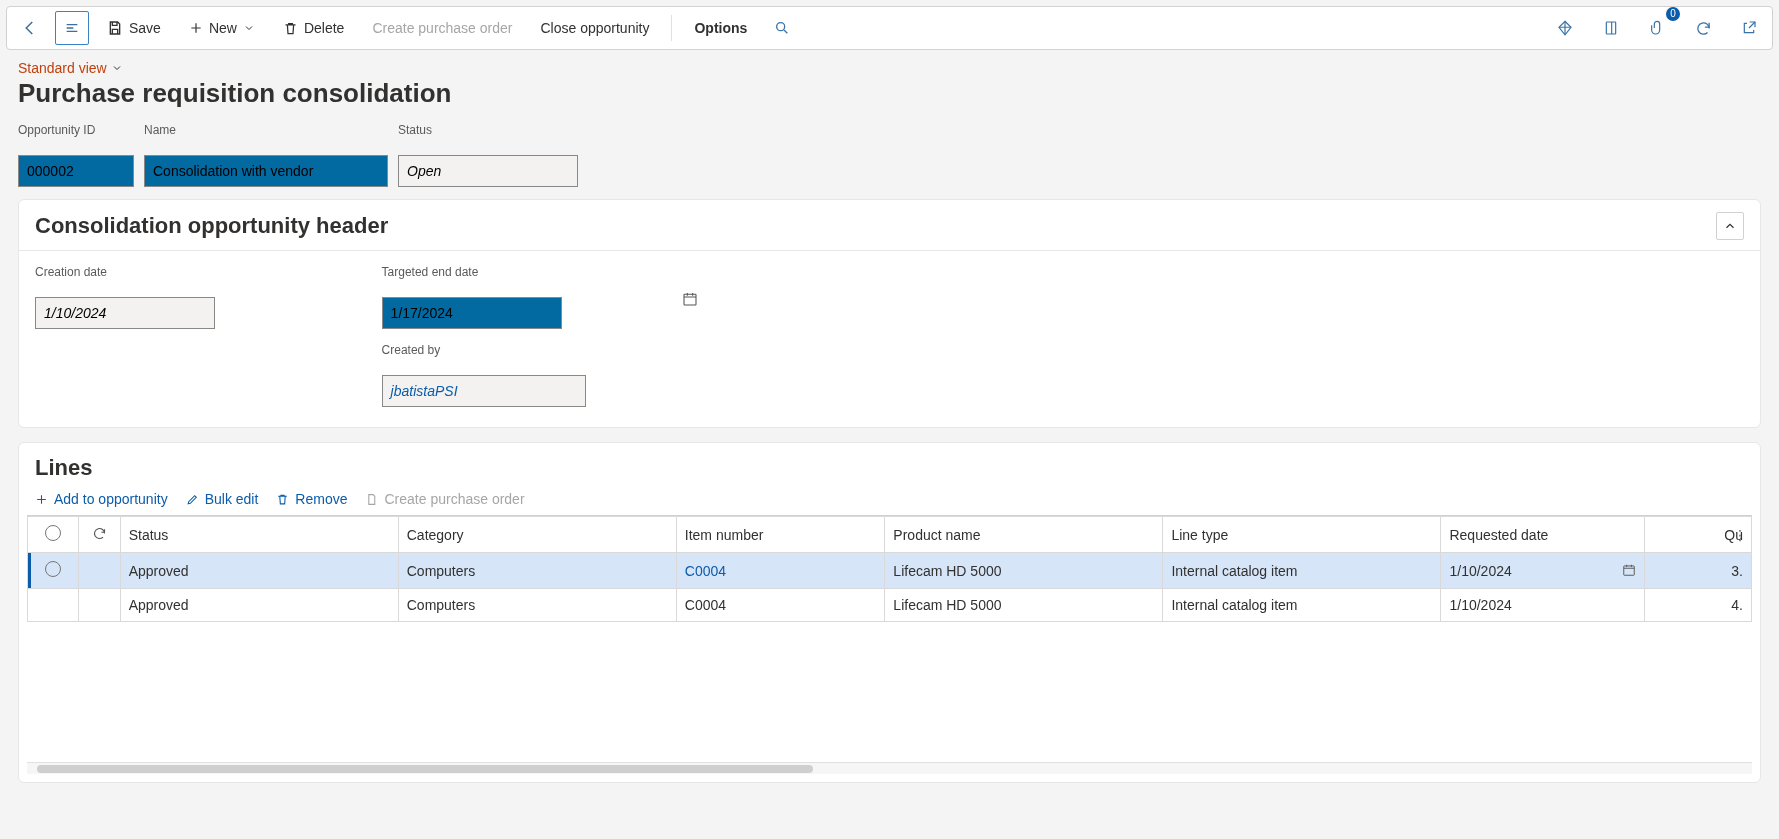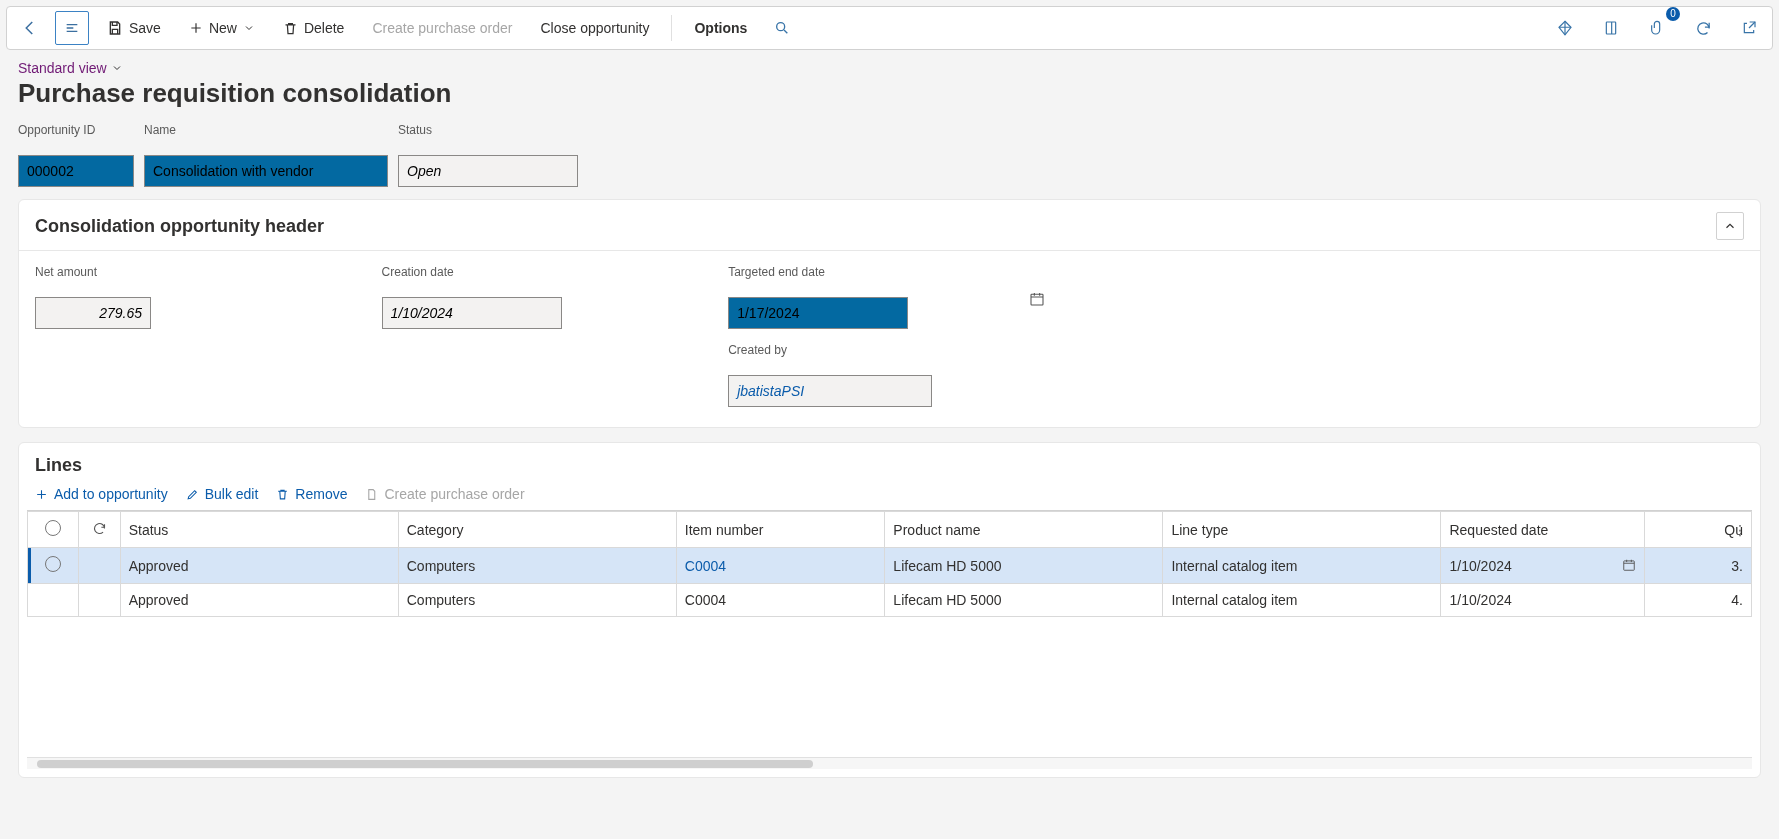--- a/index.html
+++ b/index.html
@@ -9,33 +9,33 @@
 .toolbar .right { margin-left: auto; display: flex; align-items: center; gap: 12px; }
 .icon-btn { display: inline-flex; align-items: center; justify-content: center; width: 34px; height: 34px; border-radius: 2px; cursor: pointer; }
 .icon-btn.boxed { border: 1px solid #3b82c4; }
 .tb-item { display: inline-flex; align-items: center; gap: 6px; padding: 0 10px; height: 34px; cursor: pointer; color: #323130; }
 .tb-item.disabled { color: #a6a6a6; cursor: default; }
 .tb-item.bold { font-weight: 600; }
 .tb-sep { width: 1px; height: 26px; background: #e0e0e0; margin: 0 4px; }
 .badge { position: relative; }
 .badge-count { position: absolute; top: -4px; right: -6px; background: #0b5cab; color: #fff; font-size: 10px; line-height: 14px; min-width: 14px; height: 14px; border-radius: 8px; text-align: center; padding: 0 3px; }
 .page { padding: 10px 18px; }
-.view-selector { display: inline-flex; align-items: center; gap: 4px; color: #701a75; font-size: 14px; }
+.view-selector { display: inline-flex; align-items: center; gap: 4px; color: #c2410c; font-size: 14px; }
 h1 { font-size: 26px; font-weight: 600; margin-top: 2px; margin-bottom: 14px; }
 .id-row { display: flex; gap: 10px; margin-bottom: 12px; }
 .field { display: flex; flex-direction: column; gap: 18px; }
 .field label { font-size: 12px; color: #5a5a5a; }
 .field .inp { height: 32px; border: 1px solid #8a8886; background: #0369a1; padding: 0 8px; font-size: 14px; }
 .field .inp.ro { background: #f3f2f1; font-style: italic; }
 .w-small { width: 116px; }
 .w-med { width: 244px; }
 .w-status { width: 180px; }
 
 .card { background: #fff; border: 1px solid #e7e7e7; border-radius: 6px; margin-bottom: 14px; box-shadow: 0 0 0 rgba(0,0,0,0); }
-.card-header { display: flex; align-items: center; padding: 12px 16px 10px 16px; font-size: 18px; font-weight: 600; }
+.card-header { display: flex; align-items: center; padding: 12px 16px 10px 16px; font-size: 22px; font-weight: 600; }
 .card-header .collapse { margin-left: auto; width: 28px; height: 28px; border: 1px solid #d1d1d1; border-radius: 2px; display: flex; align-items: center; justify-content: center; cursor: pointer; }
 .card-body { border-top: 1px solid #e7e7e7; padding: 14px 16px 20px 16px; }
 .hdr-grid { display: grid; grid-template-columns: repeat(5, 1fr); gap: 24px; align-items: start; }
 .num-right { text-align: right; }
 .combo { display: flex; align-items: center; justify-content: space-between; border: 1px solid #8a8886; height: 32px; padding: 0 8px; width: 116px; color: #0b5cab; }
 .date-inp { position: relative; }
 .date-inp .cal { position: absolute; right: 6px; top: 7px; color: #555; }
 .hdr-grid .stack { display: flex; flex-direction: column; gap: 14px; }
 .link-val { color: #0b5cab; }
 
@@ -197,24 +197,20 @@
     <div class="card-header">
       <span>Consolidation opportunity header</span>
       <div class="collapse">
         <svg width="14" height="14" viewBox="0 0 24 24" fill="none" stroke="#323130" stroke-width="2">
             <path d="M6 15l6-6 6 6"></path>
           </svg>
       </div>
     </div>
     <div class="card-body">
       <div class="hdr-grid">
-        <div class="field">
-          <label>Net amount</label>
-          <input class="inp w-small ro num-right" readonly="" value="279.65" style="">
-        </div>
         <div class="field">
           <label>Creation date</label>
           <input class="inp ro" style="width: 180px;" readonly="" value="1/10/2024">
         </div>
         <div class="stack">
           <div class="field date-inp">
             <label>Targeted end date</label>
             <input class="inp" style="width: 180px;" value="1/17/2024">
             <span class="cal" style="top:26px">
               <svg width="16" height="16" viewBox="0 0 24 24" fill="none" stroke="#555" stroke-width="1.6">

